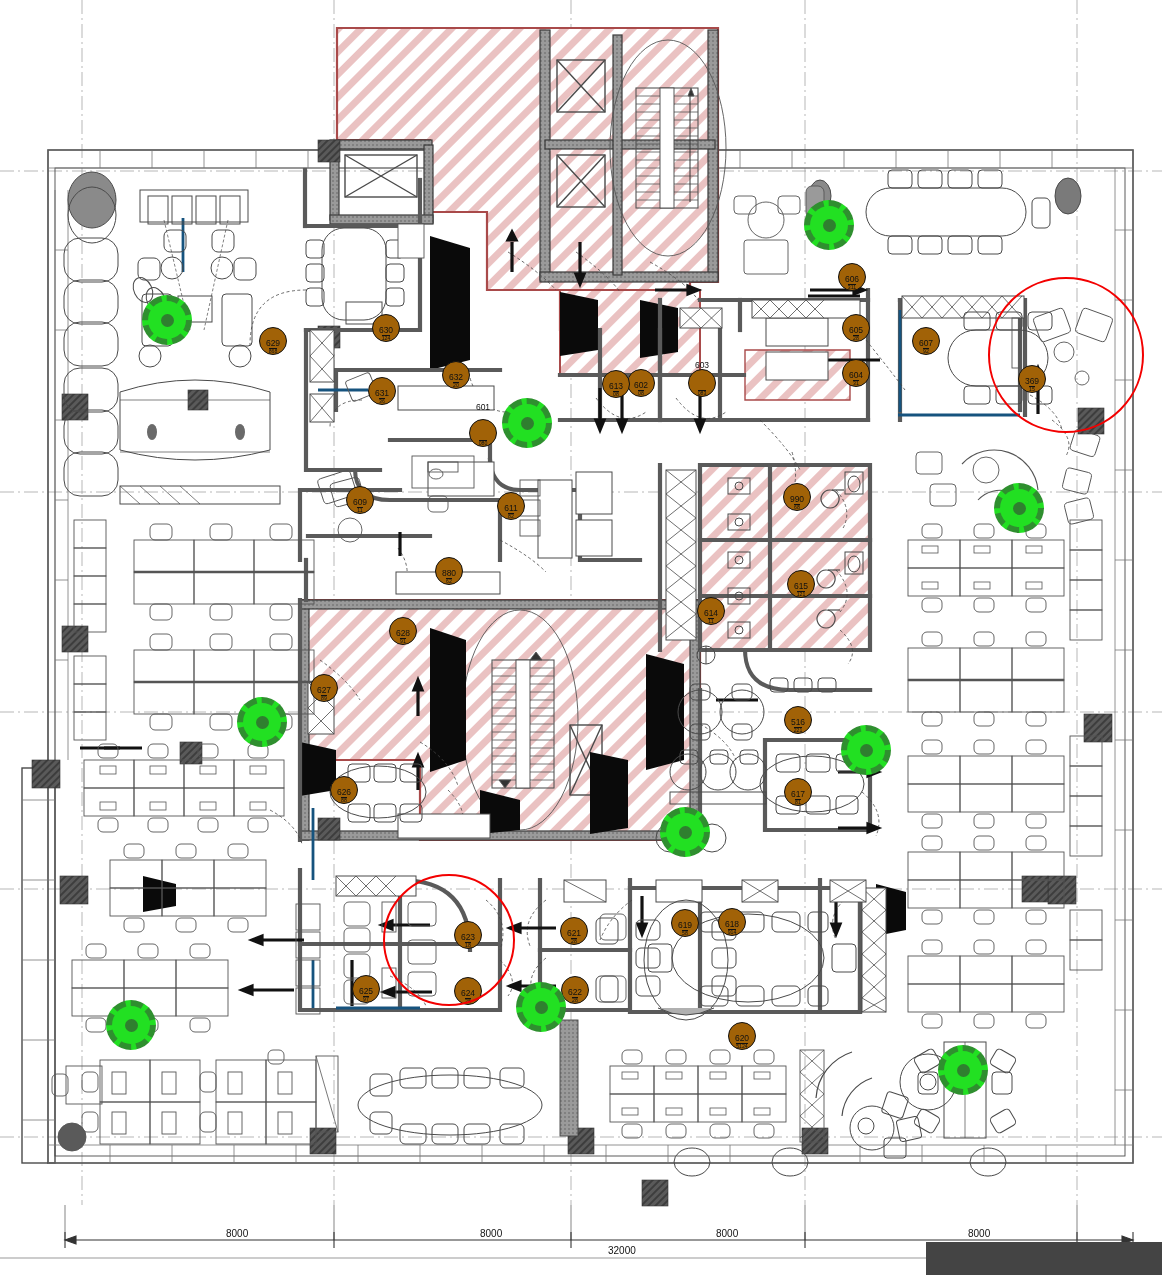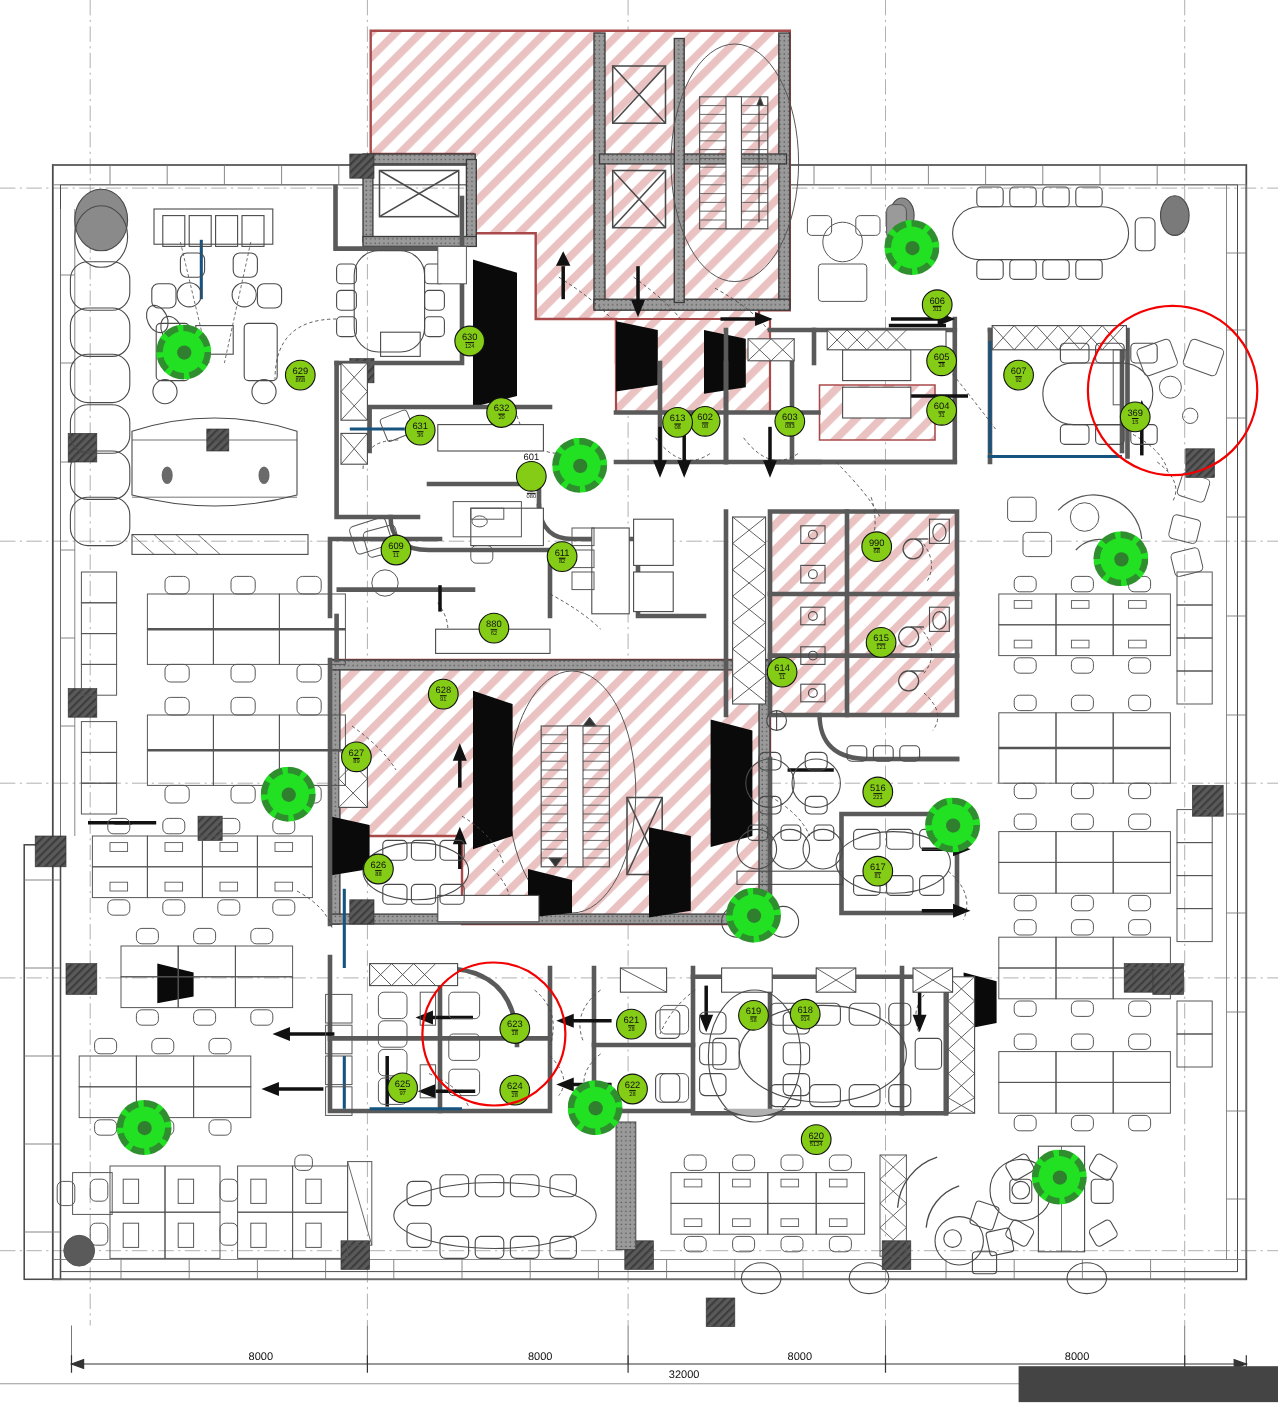--- a/index.html
+++ b/index.html
@@ -1,20 +1,20 @@
 <!DOCTYPE html>
 <html><head>
 <meta charset="utf-8">
 <style>
   html,body{margin:0;padding:0;background:#ffffff;}
   body{font-family:"Liberation Sans",sans-serif;}
   #plan{position:relative;width:1162px;height:1275px;background:#fff;overflow:hidden;}
   #plan svg{position:absolute;top:0;left:0;}
   .tag{position:absolute;width:26px;height:26px;border:1.2px solid #111;border-radius:50%;
-       background:#84cc16;display:flex;flex-direction:column;align-items:center;justify-content:center;}
+       background:#a16207;display:flex;flex-direction:column;align-items:center;justify-content:flex-end;}
   .tag .num{font-size:8.5px;line-height:8px;color:#111;font-family:"Liberation Sans",sans-serif;}
   .tag .sub{font-size:5.2px;line-height:5px;color:#111;border-top:0.7px solid #111;margin-top:1px;padding-top:0.5px;}
   .marker{position:absolute;width:50px;height:50px;border-radius:50%;background:#22e022;
           border:6px dashed #2f8f2f;box-sizing:border-box;display:flex;align-items:center;justify-content:center;}
   .marker::after{content:"";width:13px;height:13px;border-radius:50%;background:#2f7f2f;}
   .annot{position:absolute;border:2.6px solid #f30000;border-radius:50%;background:transparent;}
   .dimlabel{position:absolute;font-size:10px;color:#111;font-family:"Liberation Sans",sans-serif;margin-left:28px;}
   .corner{position:absolute;background:#444;}
 </style>
 </head>
@@ -1069,21 +1069,21 @@
 
   <div id="tags">
       <div class="tag" style="left: 469px; top: 419px; gap: 28px;">
         <div class="num">601</div>
         <div class="sub">080</div>
       </div>
       <div class="tag" style="left: 627px; top: 369px;">
         <div class="num">602</div>
         <div class="sub">08</div>
       </div>
-      <div class="tag" style="left: 704px; top: 369px;">
+      <div class="tag" style="left: 688px; top: 369px; gap: 20px;">
         <div class="num">603</div>
         <div class="sub">083</div>
       </div>
       <div class="tag" style="left: 842px; top: 359px;">
         <div class="num">604</div>
         <div class="sub">31</div>
       </div>
       <div class="tag" style="left: 842px; top: 314px;">
         <div class="num">605</div>
         <div class="sub">28</div>
@@ -1177,21 +1177,21 @@
         <div class="sub">89</div>
       </div>
       <div class="tag" style="left: 389px; top: 617px;">
         <div class="num">628</div>
         <div class="sub">91</div>
       </div>
       <div class="tag" style="left: 259px; top: 327px;">
         <div class="num">629</div>
         <div class="sub">868</div>
       </div>
-      <div class="tag" style="left: 372px; top: 296px; margin-left: 41px;">
+      <div class="tag" style="left: 372px; top: 314px;">
         <div class="num">630</div>
         <div class="sub">124</div>
       </div>
       <div class="tag" style="left: 368px; top: 377px;">
         <div class="num">631</div>
         <div class="sub">36</div>
       </div>
       <div class="tag" style="left: 442px; top: 361px;">
         <div class="num">632</div>
         <div class="sub">20</div>

